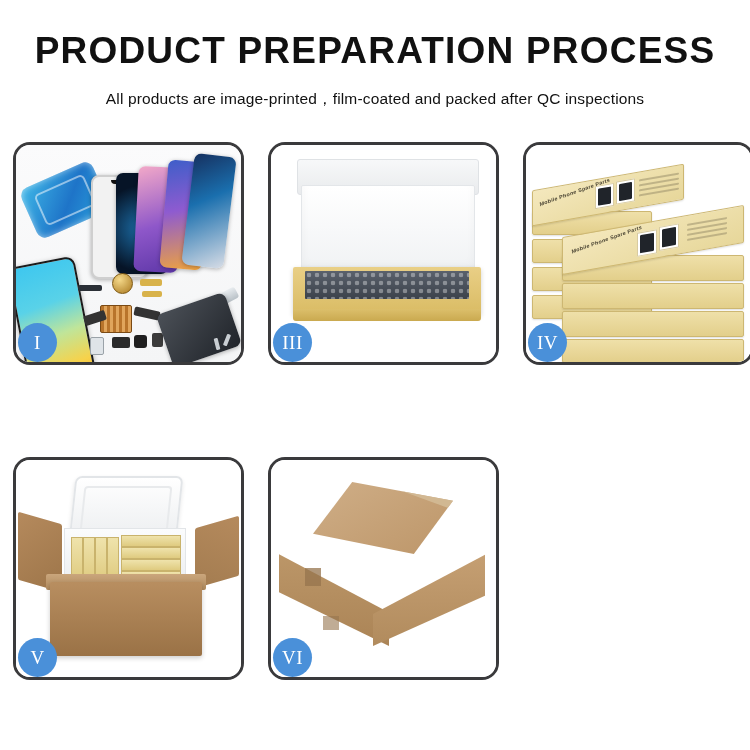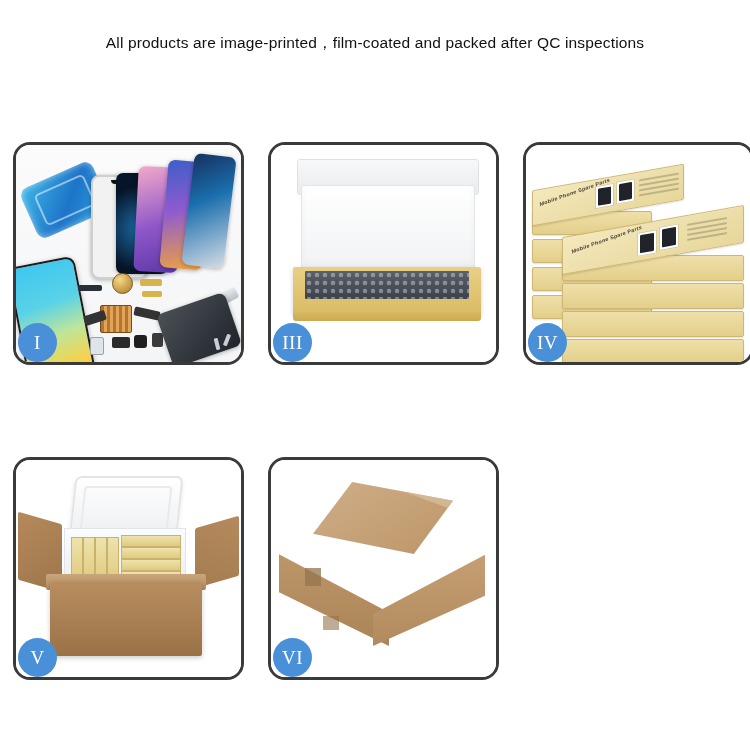--- a/index.html
+++ b/index.html
@@ -11,21 +11,21 @@
   .page{width:750px;height:750px;position:relative;}
 
   
   .header{padding-top:32px;text-align:center;}
   .title{
     font-size:37px;font-weight:bold;letter-spacing:1.2px;
     color:#111111;line-height:1.05;white-space:nowrap;
     font-family:"Liberation Sans", sans-serif;
   }
   .subtitle{
-    font-size:15.5px;color:#111111;margin-top:1px;
+    font-size:15.5px;color:#111111;margin-top:18px;
     letter-spacing:.15px;white-space:nowrap;
     font-family:"Liberation Sans", sans-serif;
   }
 
   
   .grid{
     position:absolute;left:13px;top:142px;
     width:724px;
     display:grid;
     grid-template-columns:231px 231px 231px;
@@ -200,20 +200,21 @@
      background:rgba(212,188,152,.85);transform:rotate(20deg);border-radius:1px;}
   .tab-l{position:absolute;left:26px;top:86px;width:16px;height:18px;background:rgba(150,116,78,.75);}
   .tab-b{position:absolute;left:44px;bottom:18px;width:16px;height:14px;background:rgba(150,116,78,.6);}
 </style>
 </head>
 <body>
 
 <div class="page">
 
   <div class="header">
+    <div class="title">PRODUCT PREPARATION PROCESS</div>
     <div class="subtitle">All products are image-printed，film-coated and packed after QC inspections</div>
   </div>
 
   <div class="grid">
 
     <div class="panel">
       <div class="panel-inner p1">
         <div class="adh"></div>
         <div class="ph ph-a">
             <span class="ph-notch"></span>

